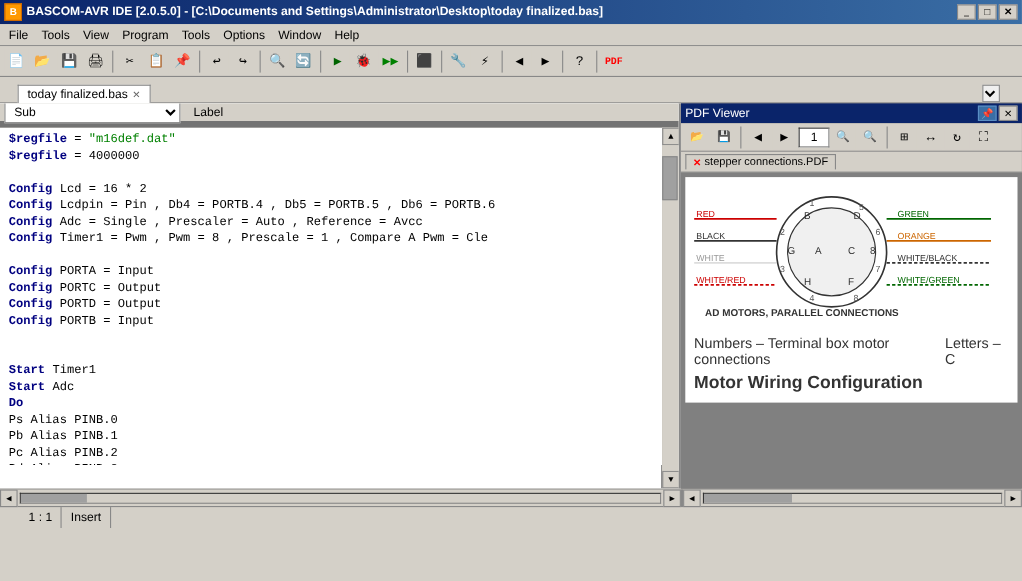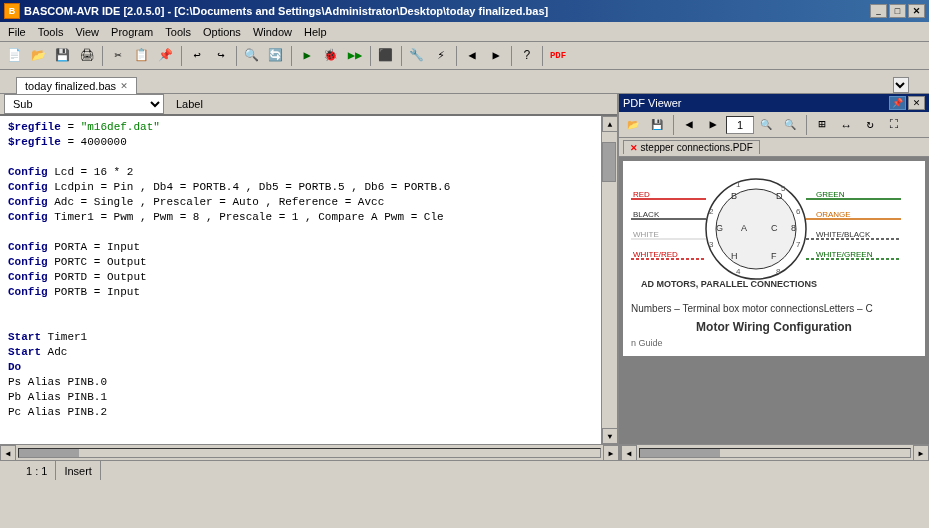--- a/index.html
+++ b/index.html
@@ -84,21 +84,21 @@
       position: relative;
       border-right: 2px solid #888;
     }
     
     
     .sub-label-bar {
       background: #d4d0c8;
       height: 22px;
       display: flex;
       align-items: center;
-      border-bottom: 2px solid #737373;
+      border-bottom: 6px solid #737373;
       font-family: 'Tahoma', sans-serif;
       font-size: 11px;
     }
     .sub-select {
       width: 160px;
       height: 20px;
       border: 1px solid #888;
       background: white;
       font-family: 'Tahoma', sans-serif;
       font-size: 11px;
@@ -422,27 +422,26 @@
           <text x="2" y="88" font-size="8" fill="#cc0000" font-family="Arial">WHITE/RED</text>
 
           <text x="185" y="28" font-size="8" fill="#006600" font-family="Arial">GREEN</text>
           <text x="185" y="48" font-size="8" fill="#cc6600" font-family="Arial">ORANGE</text>
           <text x="185" y="68" font-size="8" fill="#333" font-family="Arial">WHITE/BLACK</text>
           <text x="185" y="88" font-size="8" fill="#006600" font-family="Arial">WHITE/GREEN</text>
 
           <text x="10" y="118" font-size="9" fill="#333" font-family="Arial" font-weight="bold">AD MOTORS, PARALLEL CONNECTIONS</text>
         </svg>
         
-        <div style="font-size:10px; color:#333; margin-top:2px; display:flex; ">
+        <div style="font-size:13px; color:#333; margin-top:2px; display:flex; justify-content:space-between;">
           <span>Numbers – Terminal box motor connections</span>
           <span>Letters – C</span>
         </div>
         
-        <div style="font-size:12px; font-weight:bold; text-align:center; margin-top:6px; color:#333;">Motor Wiring Configuration</div>
-        <div style="font-size:9px; color:#666; margin-top:4px;">n Guide</div>
+        <div style="font-size:16px; font-weight:bold; text-align:left; margin-top:6px; color:#333;">Motor Wiring Configuration</div>
       </div>
     </div>
   </div>
 </div>
 
 <div style="display:flex; height:16px; background:#d4d0c8; border-top:1px solid #888;">
   <div style="flex:0 0 calc(100% - 310px); display:flex;">
     <div class="scroll-btn">◀</div>
     <div style="flex:1; height:10px; margin:3px 2px; background:#d4d0c8; border:1px inset #888; position:relative;">
       <div style="width:60px; height:100%; background:#a0a0a0;"></div>

